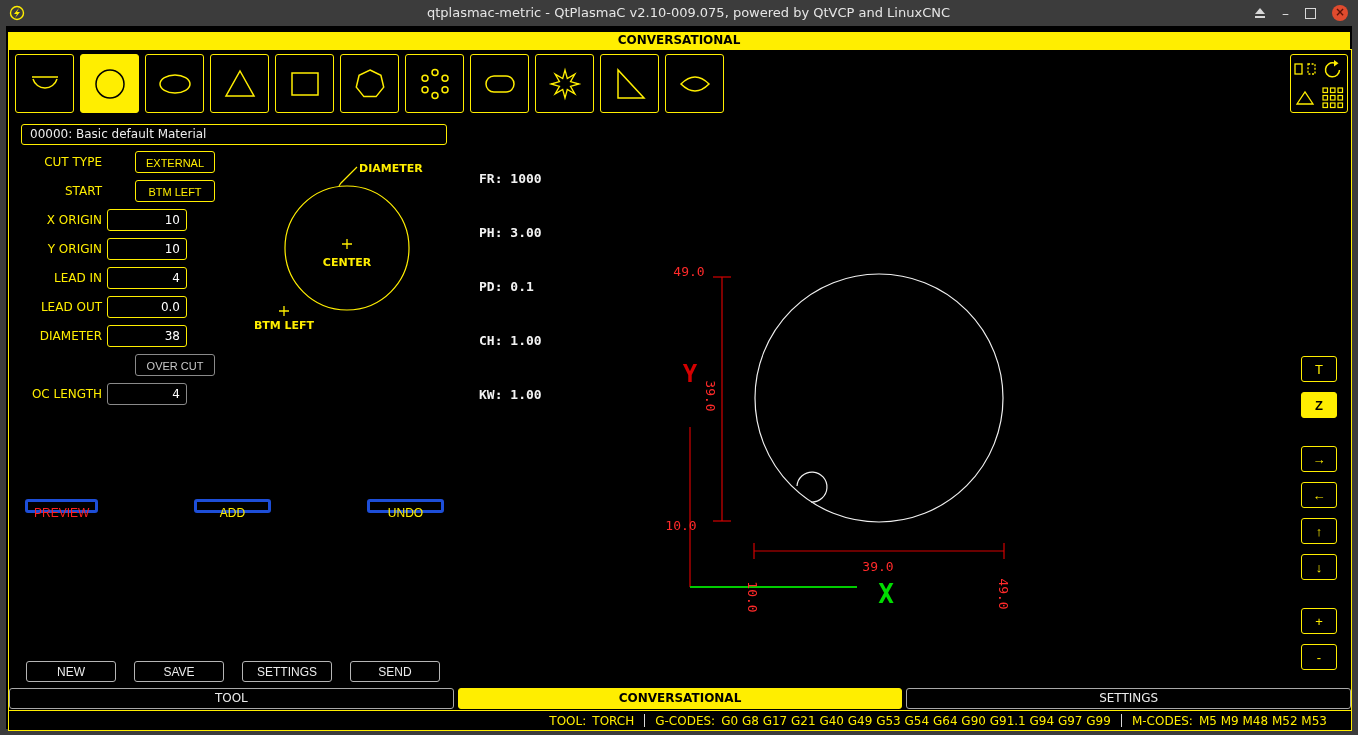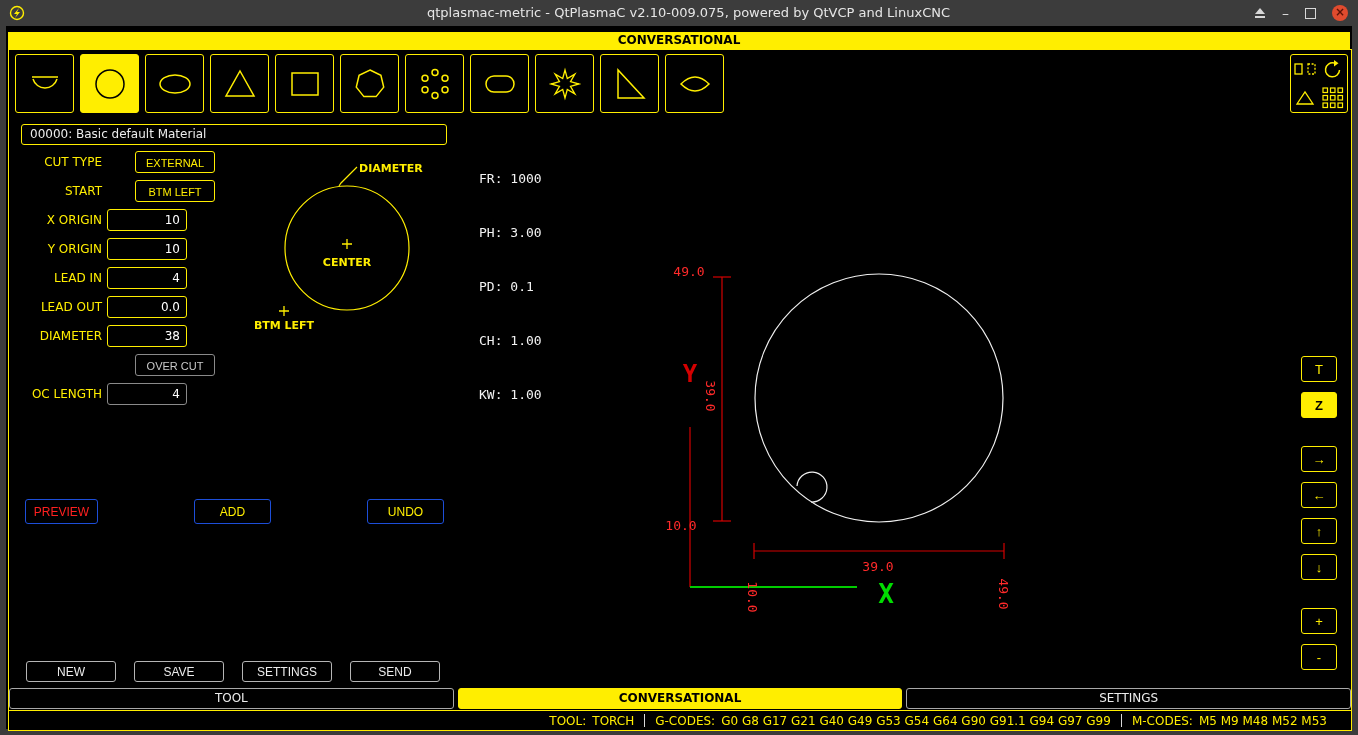--- a/index.html
+++ b/index.html
@@ -35,32 +35,32 @@
   .f-input{position:absolute;left:98px;width:80px;height:22px;border:1px solid #ffee00;border-radius:3px;background:#000;color:#fff;font-size:12px;text-align:right;padding:4px 6px;box-sizing:border-box;font-family:"DejaVu Sans",sans-serif;outline:none;}
   .f-btn{position:absolute;left:98px;width:80px;height:22px;border:1px solid #ffee00;border-radius:3px;background:#000;color:#ffee00;font-size:11px;text-align:center;line-height:20px;box-sizing:border-box;margin-left:28px;}
   .disabled-btn{border-color:#8a8a8a;color:#c9c9c9;}
   .disabled-input{border-color:#8a8a8a;}
   .r0{top:101px}.r1{top:130px}.r2{top:159px}.r3{top:188px}.r4{top:217px}
   .r5{top:246px}.r6{top:275px}.r7{top:304px}.r8{top:333px}
 
   .diagram-svg{position:absolute;left:222px;top:99px;width:222px;height:190px;}
   .diagram-svg text{font-family:"DejaVu Sans",sans-serif;font-weight:bold;fill:#ffee00;}
 
-  .act-btn{position:absolute;top:449px;height:25px;border:1px solid #1d4ed8;border-radius:3px;background:#000;color:#ffee00;font-size:12px;text-align:center;line-height:20px;box-sizing:border-box;}
+  .act-btn{position:absolute;top:449px;height:14px;border:3px solid #1d4ed8;border-radius:3px;background:#000;color:#ffee00;font-size:12px;text-align:center;line-height:20px;box-sizing:border-box;}
   .act-preview{left:16px;width:73px;color:#ff2020;}
   .act-add{left:185px;width:77px;}
   .act-undo{left:358px;width:77px;}
   .conv-status{position:absolute;left:0;top:486px;width:434px;text-align:center;color:#ffee00;font-size:13px;font-weight:bold;}
 
   .file-btn{position:absolute;top:611px;width:90px;height:21px;border:1px solid #b5b5b5;border-radius:3px;background:#000;color:#ececec;font-size:12px;text-align:center;line-height:19px;box-sizing:border-box;}
   .fb-new{left:17px}.fb-save{left:125px}.fb-settings{left:233px}.fb-send{left:341px}
 
   
   .preview-area{position:absolute;left:456px;top:74px;width:828px;height:546px;background:#000;}
-  .preview-info{position:absolute;left:14px;top:10px;color:#f2f2f2;font-family:"DejaVu Sans Mono",monospace;font-size:13px;font-weight:normal;line-height:18px;white-space:pre;}
+  .preview-info{position:absolute;left:14px;top:10px;color:#f2f2f2;font-family:"DejaVu Sans Mono",monospace;font-size:13px;font-weight:bold;line-height:18px;white-space:pre;}
   .preview-svg{position:absolute;left:0;top:0;width:828px;height:546px;}
   .dim-t{font-family:"DejaVu Sans Mono",monospace;font-size:13px;fill:#ff2a2a;}
   .axis-t{font-family:"DejaVu Sans Mono",monospace;font-weight:bold;}
 
   
   .side-btn{position:absolute;left:1292px;width:36px;height:26px;border:1px solid #ffee00;border-radius:3px;background:#000;color:#ffee00;font-size:13px;text-align:center;line-height:24px;box-sizing:border-box;}
   .side-btn.active{background:#ffee00;color:#000;font-weight:bold;}
   .sb0{top:306px}.sb1{top:342px}.sb2{top:396px}.sb3{top:432px}.sb4{top:468px}.sb5{top:504px}.sb6{top:558px}.sb7{top:594px}
 
   

